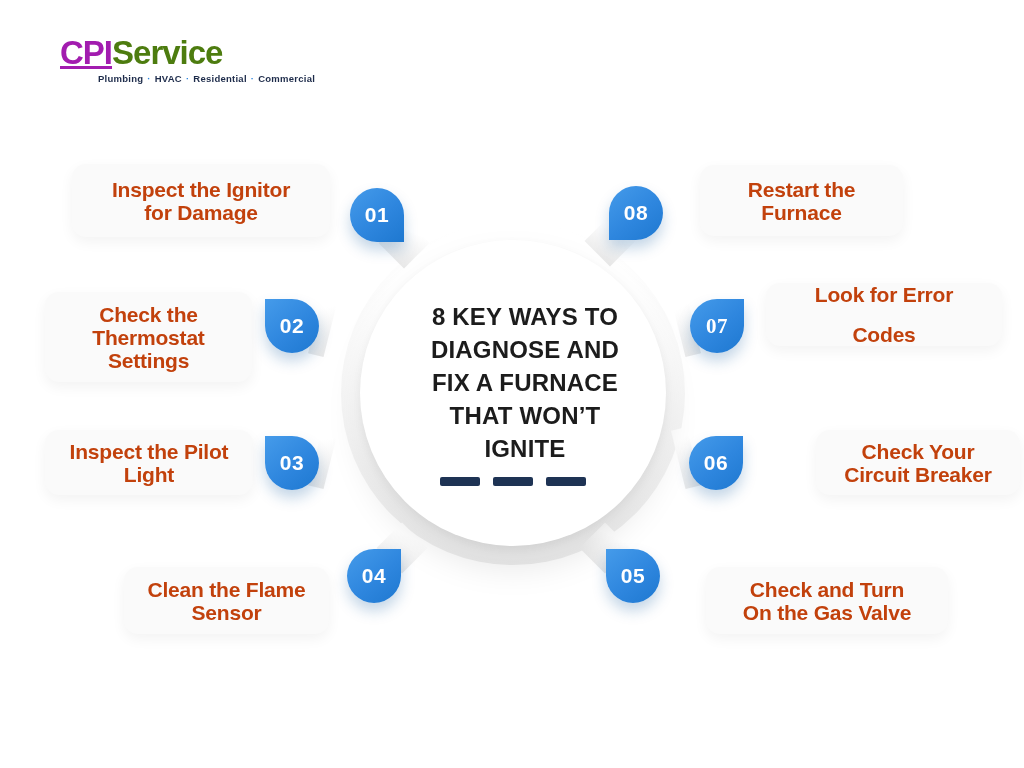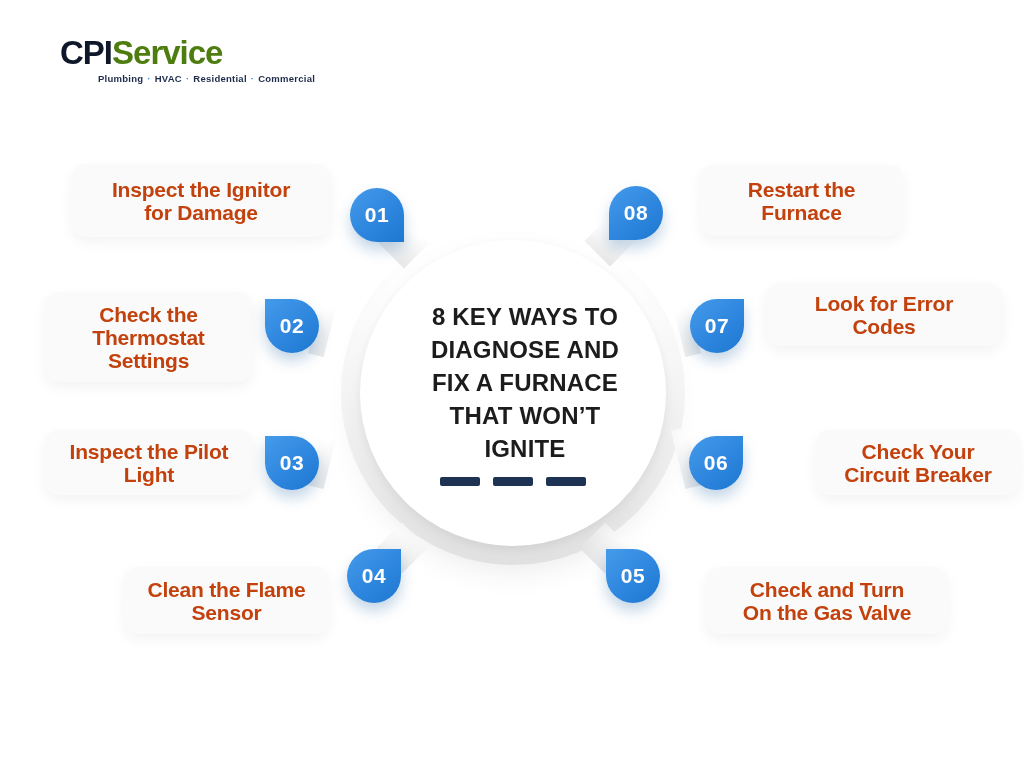--- a/index.html
+++ b/index.html
@@ -4,21 +4,21 @@
 <style>
   html,body{margin:0;padding:0;background:#ffffff;}
   .canvas{
     position:relative;width:1024px;height:768px;overflow:hidden;
     background:#ffffff;font-family:"Liberation Sans",sans-serif;
   }
 
   
   .logo{position:absolute;left:60px;top:36px;}
   .logo-row{font-size:33px;font-weight:800;letter-spacing:-1px;line-height:34px;}
-  .brand-cpi{color:#0f172a;}
+  .brand-cpi{color:#a21caf;text-decoration:underline;}
   .brand-service{color:#4d7c0f;}
   .tagline{margin-top:3px;font-size:9.5px;font-weight:700;color:#1D2B4A;letter-spacing:.25px;white-space:nowrap;margin-left:38px;}
   .tagline .dot{color:#2E86DE;margin:0 4px;font-weight:800;}
 
   
   .halo{
     position:absolute;left:341px;top:221px;width:344px;height:344px;border-radius:50%;
     background:radial-gradient(circle at 50% 42%, #ffffff 55%, #ececec 78%, #f8f8f8 92%, #ffffff 100%);
     z-index:0;
   }
@@ -52,38 +52,38 @@
     box-shadow:0 5px 14px rgba(0,0,0,.05);
     display:flex;flex-direction:column;align-items:center;justify-content:center;
     text-align:center;color:#c2410c;font-size:21px;font-weight:800;line-height:23px;letter-spacing:-.2px;
   }
   .c1{left:72px;top:164px;width:258px;height:73px;}
   .c2{left:45px;top:292px;width:207px;height:90px;}
   .c3{left:45px;top:430px;width:208px;height:65px;}
   .c4{left:124px;top:567px;width:205px;height:67px;}
   .c5{left:706px;top:567px;width:242px;height:67px;}
   .c6{left:816px;top:430px;width:204px;height:65px;}
-  .c7{left:766px;top:283px;width:236px;height:63px;}
+  .c7{left:766px;top:283px;width:236px;height:63px;justify-content:space-between;}
   .c8{left:700px;top:165px;width:203px;height:71px;}
 
   
   .badge{
     position:absolute;z-index:5;width:54px;height:54px;
     background:linear-gradient(140deg,#459BEA 0%,#2E86DE 55%,#1E78D0 100%);
     box-shadow:0 8px 14px rgba(20,90,160,.25);
     display:flex;align-items:center;justify-content:center;
     color:#ffffff;font-size:21px;font-weight:800;letter-spacing:.5px;
   }
   .b1{left:350px;top:188px;border-radius:50% 50% 0 50%;}
   .b2{left:265px;top:299px;border-radius:0 50% 50% 50%;}
   .b3{left:265px;top:436px;border-radius:0 50% 50% 50%;}
   .b4{left:347px;top:549px;border-radius:50% 0 50% 50%;}
   .b5{left:606px;top:549px;border-radius:0 50% 50% 50%;}
   .b6{left:689px;top:436px;border-radius:50% 0 50% 50%;}
-  .b7{left:690px;top:299px;border-radius:50% 0 50% 50%;}
+  .b7{left:690px;top:299px;border-radius:50% 0 50% 50%;font-family:Liberation Serif, serif;}
   .b8{left:609px;top:186px;border-radius:50% 50% 50% 0;}
 </style>
 </head>
 <body>
 
 <div class="canvas">
 
   <div class="logo">
     <div class="logo-row">
       <span class="brand-cpi">CPI</span><span class="brand-service">Service</span>

